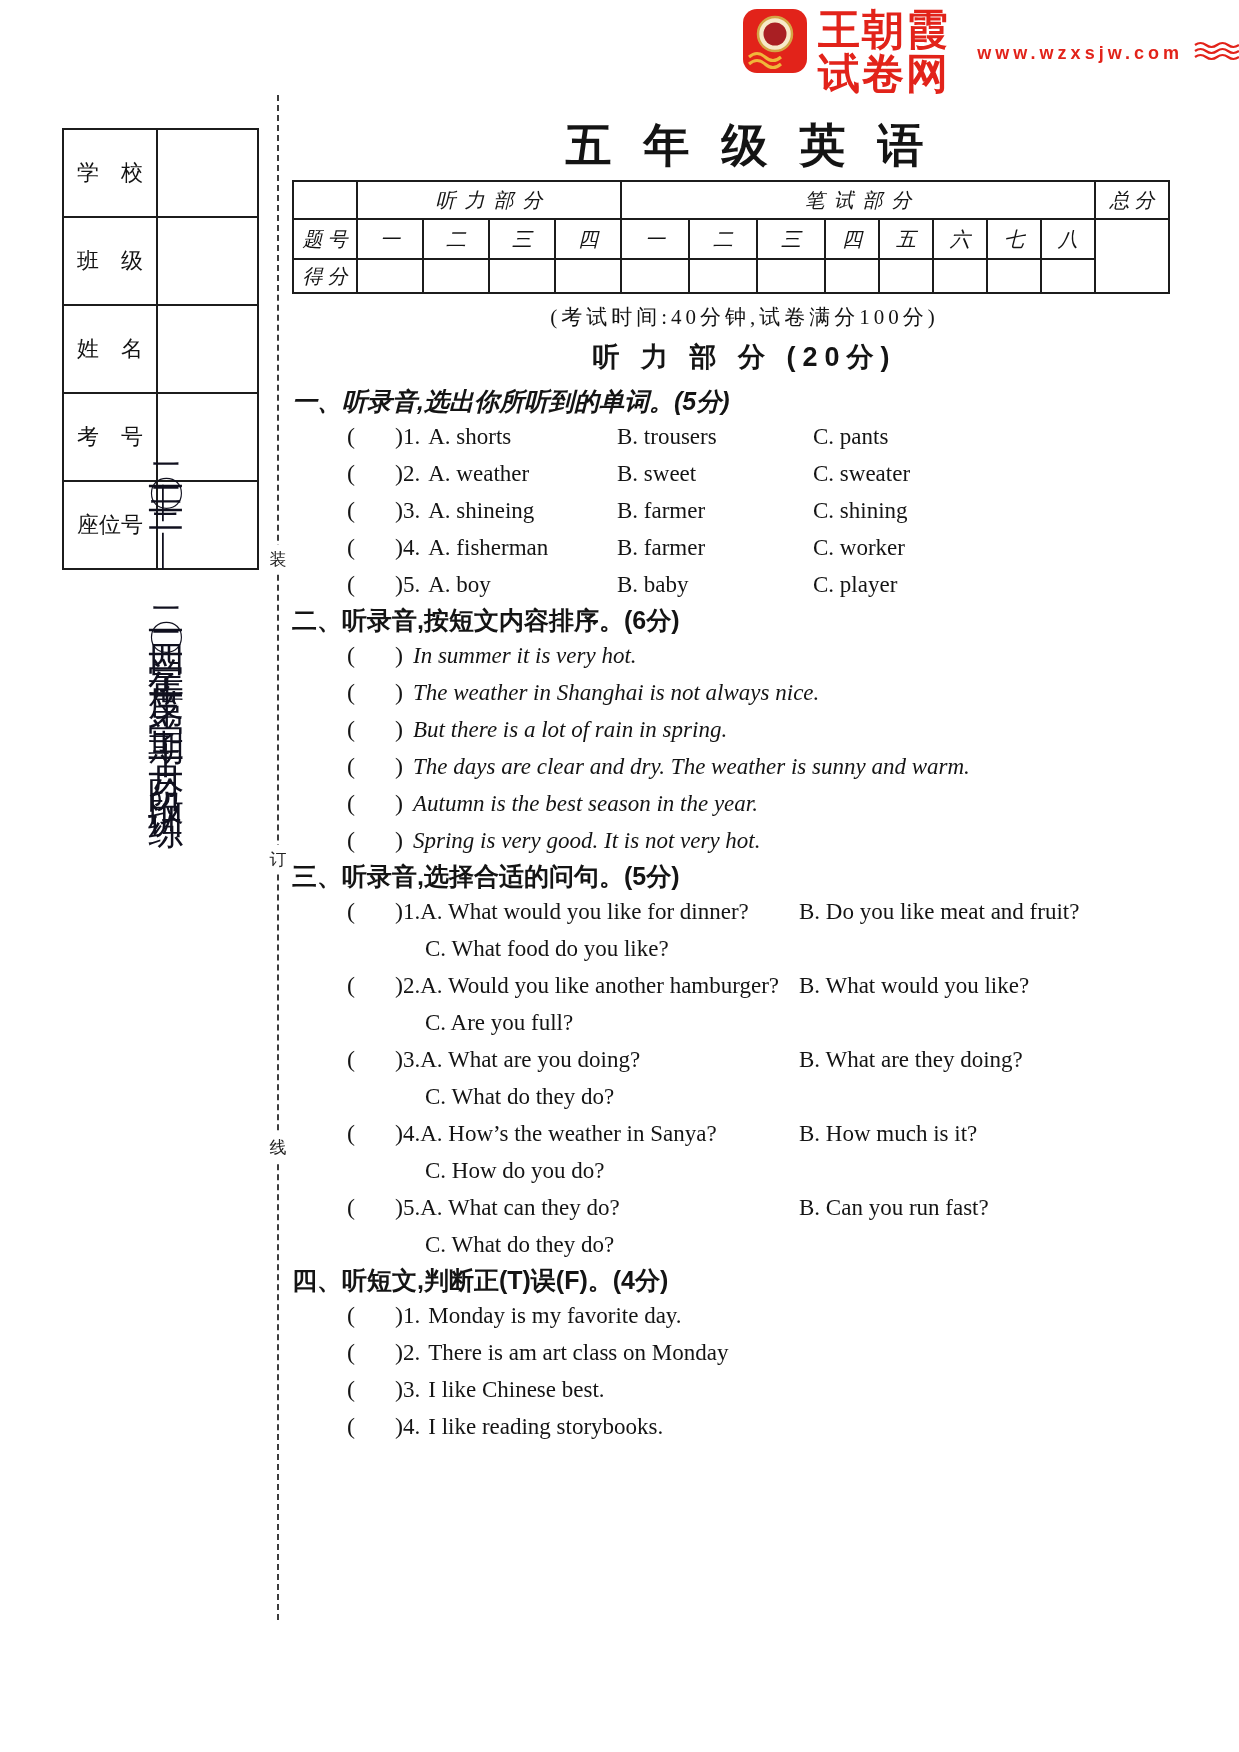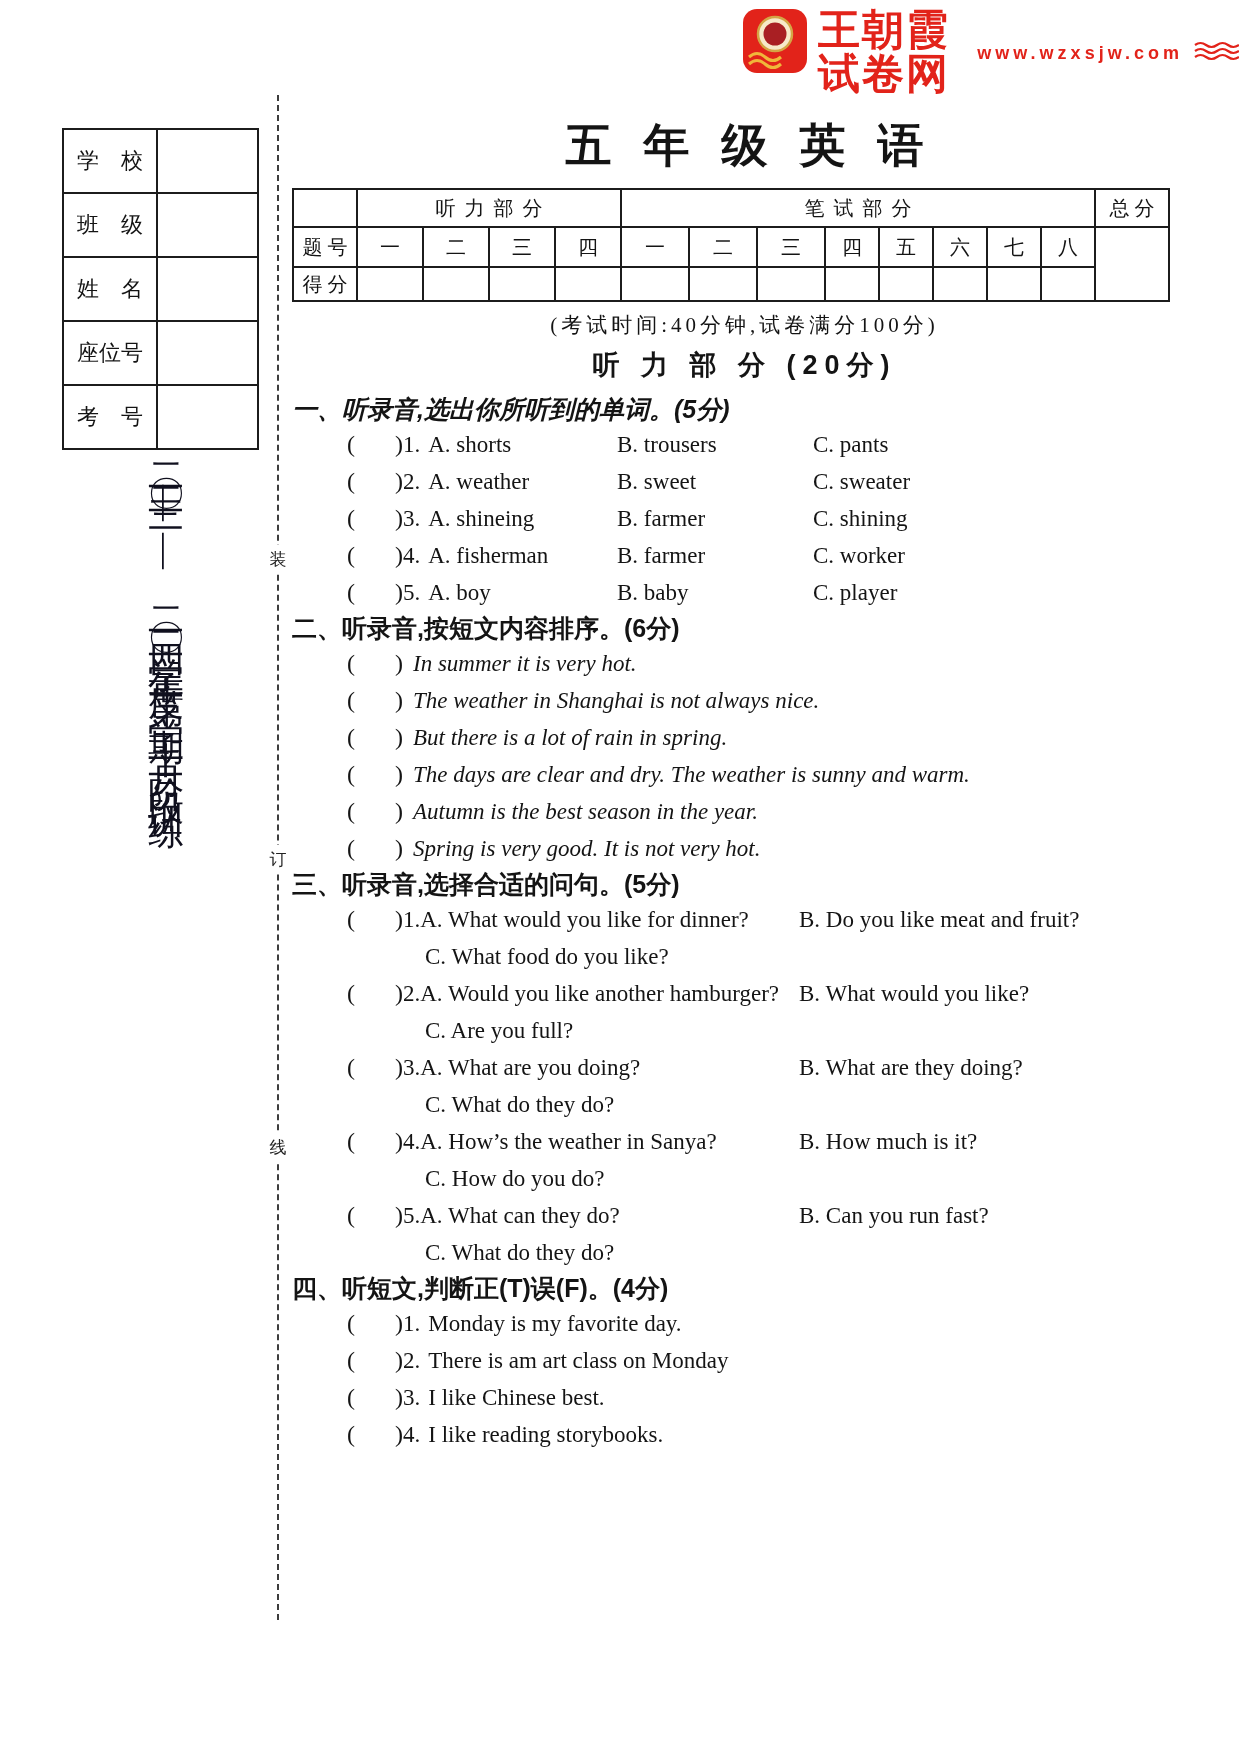--- a/index.html
+++ b/index.html
@@ -9,36 +9,36 @@
   }
   
   .logo{position:absolute;top:8px;left:742px;display:flex;gap:10px;align-items:flex-start;}
   .logo-text{display:flex;flex-direction:row;}
   .logo-title{font-family:"Liberation Sans",sans-serif;font-weight:bold;font-size:42px;line-height:44px;color:#e2231a;letter-spacing:2px;}
   .logo-sub{display:flex;align-items:center;gap:10px;margin-top:2px;}
   .logo-url{font-family:"Liberation Sans",sans-serif;font-weight:bold;font-size:18px;color:#e2231a;letter-spacing:4px;}
   
   .info-table{position:absolute;left:62px;top:128px;border-collapse:collapse;}
   .info-table td{border:2px solid #1c1c1c;height:54px;}
-  .info-table td.lbl{width:84px;text-align:center;font-size:22px;padding:4px 4px;}
+  .info-table td.lbl{width:84px;text-align:center;font-size:22px;padding:16px 4px;}
   .info-table td.val{width:97px;}
   
   .session{
     position:absolute;left:141px;top:437px;height:1100px;
     writing-mode:vertical-rl;font-size:36px;letter-spacing:12px;color:#10101e;
   }
   
   .bind-line{position:absolute;left:277px;top:95px;height:1525px;width:0;border-left:2px dashed #3c3c3c;}
   .bind-char{position:absolute;left:278px;transform:translateX(-50%);font-size:17px;background:#fff;padding:3px 0;color:#222;}
   .bc-0{top:545px;} .bc-1{top:845px;} .bc-2{top:1133px;}
   
   .main{position:absolute;left:292px;top:112px;width:905px;}
   .title{margin:0;text-align:center;font-size:46px;font-weight:bold;letter-spacing:32px;text-indent:32px;line-height:68px;}
   
-  .score{border-collapse:collapse;table-layout:fixed;width:876px;margin-top:8px;}
+  .score{border-collapse:collapse;table-layout:fixed;width:876px;margin-top:0;font-style:italic;}
   .score td{border:2px solid #1c1c1c;text-align:center;font-size:20px;padding:0;overflow:hidden;}
   .score tr.r1 td{height:36px;} .score tr.r2 td{height:38px;} .score tr.r3 td{height:32px;}
   .sp{letter-spacing:9px;text-indent:9px;}
   .exam-note{text-align:center;font-size:21px;letter-spacing:4px;margin-top:10px;line-height:26px;}
   .part-title{text-align:center;font-size:27px;font-weight:bold;font-family:"Liberation Sans",sans-serif;letter-spacing:7px;margin-top:10px;line-height:34px;}
   
   .sec-h{font-size:25px;font-weight:bold;font-family:"Liberation Sans",sans-serif;line-height:34px;}
   .mt10{margin-top:10px;font-style:italic;}
   .q{display:flex;line-height:37px;font-size:23px;padding-left:55px;align-items:baseline;}
   .bracket{display:inline-flex;justify-content:space-between;flex:0 0 56px;width:56px;font-size:24px;}
@@ -88,25 +88,25 @@
       </tr>
   <tr>
         <td class="lbl">班　级</td>
         <td class="val"></td>
       </tr>
   <tr>
         <td class="lbl">姓　名</td>
         <td class="val"></td>
       </tr>
   <tr>
+        <td class="lbl">考　号</td>
+        <td class="val"></td>
+      </tr>
+  <tr>
         <td class="lbl">座位号</td>
-        <td class="val"></td>
-      </tr>
-  <tr>
-        <td class="lbl">考　号</td>
         <td class="val"></td>
       </tr>
 </tbody>
   </table>
 
 <div class="session">二〇二三——二〇二四学年度第一学期十二月阶段训练</div>
 
 <div class="bind-line"></div>
 <span class="bind-char bc-0">装</span>
 <span class="bind-char bc-1">订</span>

